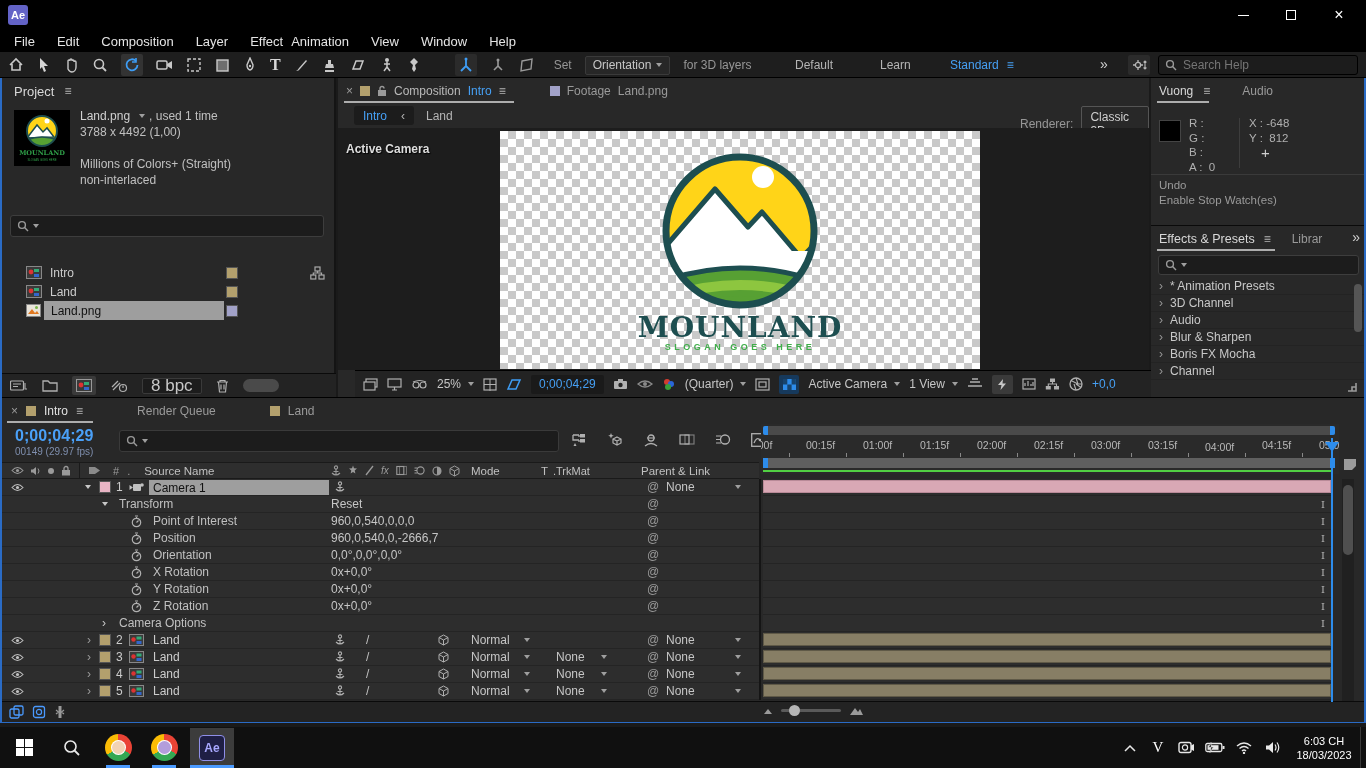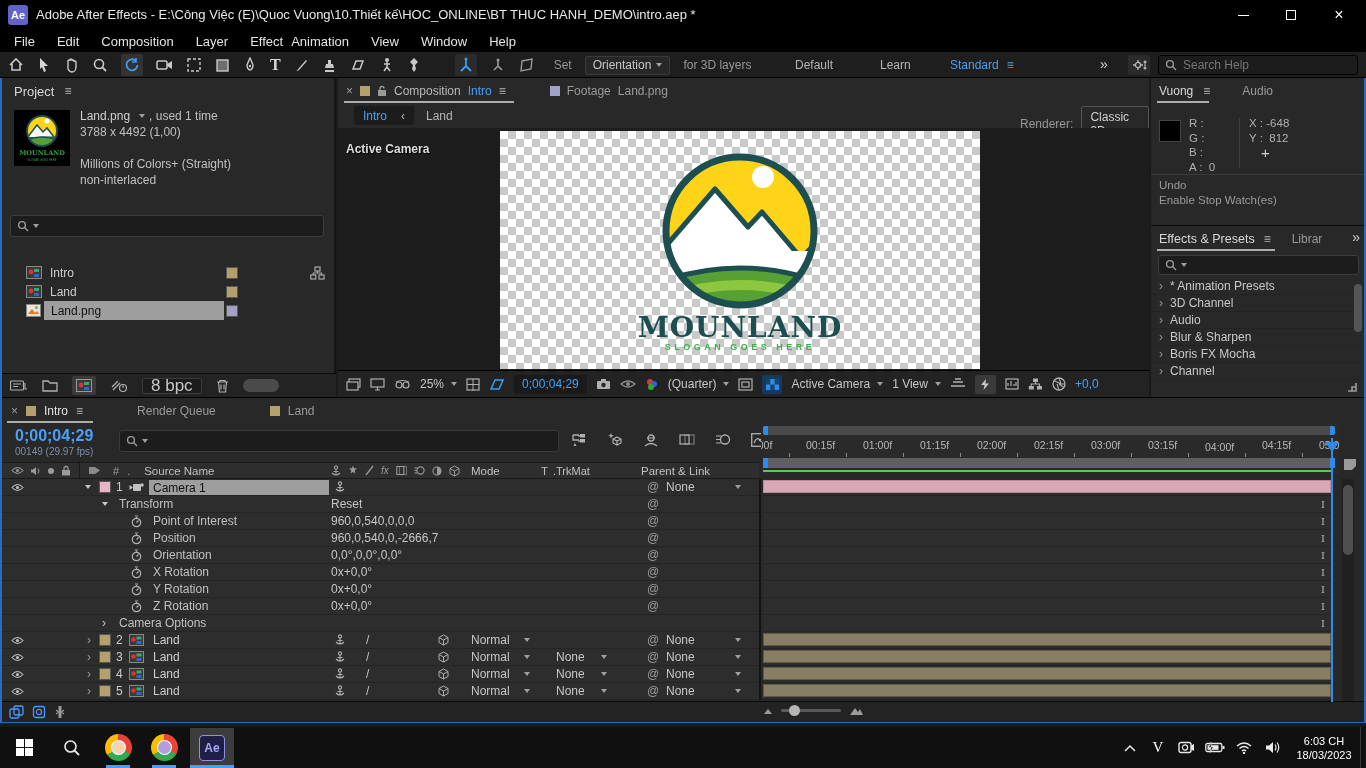--- a/index.html
+++ b/index.html
@@ -31,21 +31,20 @@
   .chrome .avatar { position:absolute; inset:7px; border-radius:50%; }
   .appline { position:absolute; bottom:0; height:3px; background:#4a9aff; }
 </style>
 </head>
 <body>
 
 <div class="abs" style="left:0;top:0;width:1366px;height:30px;background:#000;">
   <div class="abs icon" style="left:8px;top:5px;width:20px;height:20px;background:#6363c7;border-radius:3px;color:#fff;font-size:11px;font-weight:bold;">
     <span>Ae</span>
   </div>
-  <div class="abs" style="left:36px;top:7px;color:#e8e8e8;font-size:13px;white-space:nowrap;">Adobe After Effects - E:\Công Việc (E)\Quoc Vuong\10.Thiết kế\HOC_ONLINE\BT THUC HANH_DEMO\intro.aep *</div>
   <div class="abs icon" style="left:1220px;top:0;width:46px;height:30px;">
       <span style="display:block;width:11px;height:1px;background:#fff;"></span>
     </div>
   <div class="abs icon" style="left:1268px;top:0;width:46px;height:30px;">
       <span style="display:block;width:10px;height:10px;border:1px solid #fff;"></span>
     </div>
   <div class="abs icon" style="left:1314px;top:0;width:50px;height:30px;color:#fff;font-size:16px;">
       <span>×</span>
     </div>
 </div>
@@ -378,21 +377,21 @@
           <path d="M156 170 Q240 138 324 170" fill="none" stroke="#8dc63f" stroke-width="10"></path>
           <path d="M150 180 Q240 158 330 180" fill="none" stroke="#57a033" stroke-width="8"></path>
         </g>
         <circle cx="240" cy="100" r="74" fill="none" stroke="#1d4e50" stroke-width="7"></circle>
         <text x="240" y="206" text-anchor="middle" font-family="DejaVu Serif,serif" font-size="28" font-weight="bold" fill="#1d4e50" letter-spacing="1">MOUNLAND</text>
         <text x="240" y="219" text-anchor="middle" font-family="Liberation Sans,sans-serif" font-size="9" font-weight="bold" fill="#3fae4a" letter-spacing="3.5">SLOGAN GOES HERE</text>
       </svg>
     </div>
   </div>
 
-  <div class="abs row" style="left:0;top:292px;width:811px;height:27px;background:#232323;border-top:1px solid #000;gap:9px;padding-left:8px;">
+  <div class="abs row" style="left:17px;top:292px;width:811px;height:27px;background:#232323;border-top:1px solid #000;gap:9px;padding-left:8px;">
     <span class="icon">
         <svg width="15" height="13" viewBox="0 0 15 13">
           <rect x="3" y="1" width="11" height="8" fill="none" stroke="#b0b0b0" stroke-width="1.2"></rect>
           <rect x="1" y="4" width="11" height="8" fill="#232323" stroke="#b0b0b0" stroke-width="1.2"></rect>
         </svg>
       </span>
     <span class="icon">
         <svg width="15" height="13" viewBox="0 0 15 13">
           <rect x="1" y="1" width="13" height="8" fill="none" stroke="#b0b0b0" stroke-width="1.2"></rect>
           <path d="M5 12 H10 M7.5 9 V12" stroke="#b0b0b0" stroke-width="1.2"></path>

